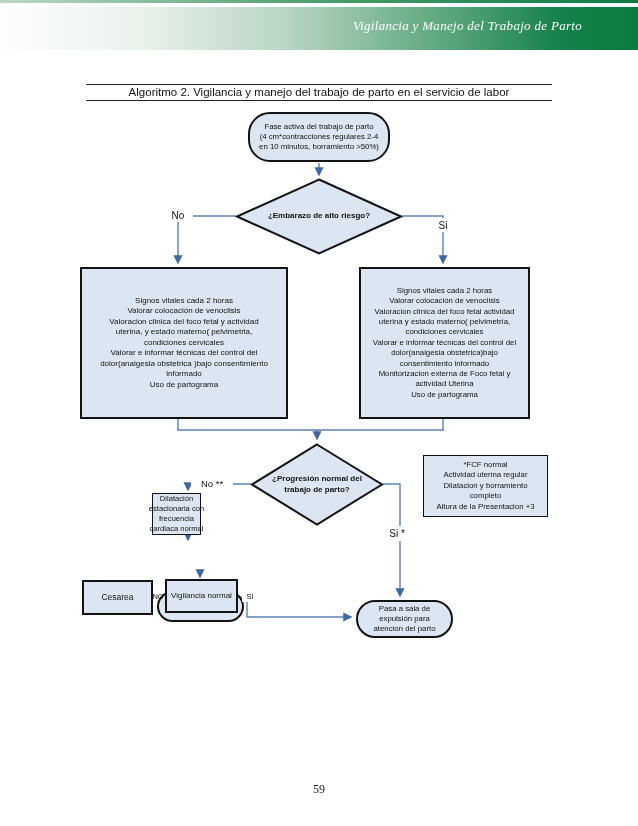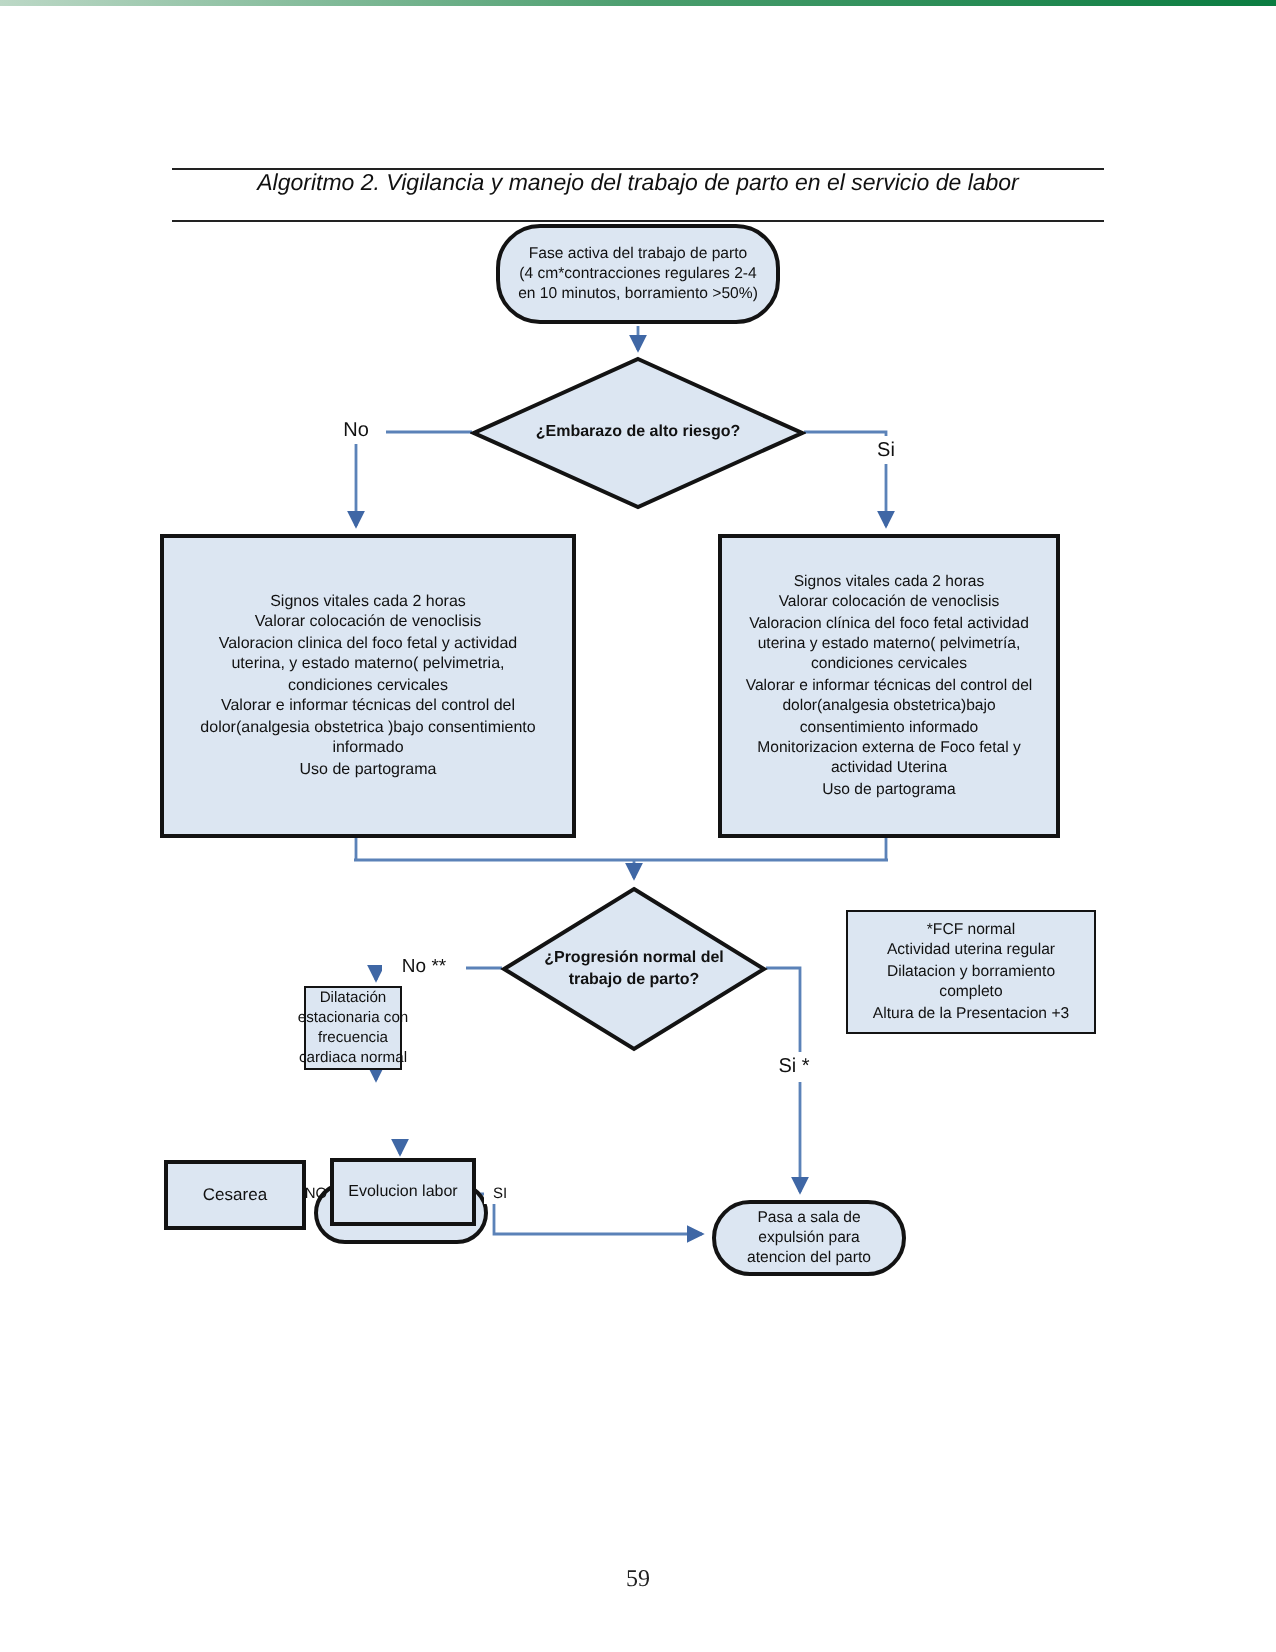--- a/index.html
+++ b/index.html
@@ -7,22 +7,22 @@
         font-family:"Liberation Sans",sans-serif;color:#111;}
   
   .top-rule{position:absolute;left:0;top:0;width:638px;height:3px;
             background:linear-gradient(to right,#bcd8c6,#4b9e6e,#0a7c40);}
   .header-bar{position:absolute;left:0;top:7px;width:638px;height:43px;
               background:linear-gradient(to right,#fdfefd 0%,#eaf2ec 22%,#b8d5c2 45%,#5ba67c 70%,#15814a 88%,#0a7c40 100%);}
   .header-title{position:absolute;right:56px;top:11px;color:#ffffff;
                 font-family:"Liberation Serif",serif;font-style:italic;font-size:13px;letter-spacing:.3px;}
   
   .algo-title{position:absolute;left:86px;top:84px;width:466px;text-align:center;
-              font-size:11.5px;padding:1px 0 12px 0;
-              border-top:1.5px solid #222;border-bottom:1.5px solid #222;font-style:italic;}
+              font-size:11.5px;padding:1px 0 2px 0;
+              border-top:1.5px solid #222;border-bottom:1.5px solid #222;}
   
   .node{position:absolute;display:flex;align-items:center;justify-content:center;
         text-align:center;background:#dce6f2;border:2px solid #131313;
         white-space:pre;line-height:1.28;box-sizing:border-box;}
   .thin{border-width:1.6px;}
   .stadium-start{left:248px;top:112px;width:142px;height:50px;border-radius:22px;font-size:7.8px;}
   .box-left{left:80px;top:267px;width:208px;height:152px;font-size:8px;line-height:1.31;}
   .box-right{left:359px;top:267px;width:171px;height:152px;font-size:7.8px;line-height:1.33;}
   .box-fcf{left:423px;top:455px;width:125px;height:62px;font-size:7.8px;line-height:1.33;}
   .box-dilat{left:152px;top:493px;width:49px;height:42px;font-size:7.6px;line-height:1.32;}
@@ -52,20 +52,23 @@
   
   .page-num{position:absolute;left:0;top:782px;width:638px;text-align:center;
             font-family:"Liberation Serif",serif;font-size:12px;color:#222;}
 </style>
 </head>
 <body>
 
 <div class="page">
 
   <div class="top-rule"></div>
+  <div class="header-bar">
+    <span class="header-title">Vigilancia y Manejo del Trabajo de Parto</span>
+  </div>
 
   <div class="algo-title">Algoritmo 2. Vigilancia y manejo del trabajo de parto en el servicio de labor</div>
 
   <svg class="connectors" viewBox="0 0 638 826">
     <defs>
       <marker id="arr" viewBox="0 0 10 10" refX="8.5" refY="5" markerWidth="6.5" markerHeight="6.5" orient="auto">
         <path d="M0,0 L10,5 L0,10 z" fill="#3f67a5"></path>
       </marker>
     </defs>
     <polyline points="319,163 319,175" marker-end="url(#arr)"></polyline>
@@ -137,21 +140,21 @@
 
   <div class="node box-dilat thin">Dilatación
 estacionaria con
 frecuencia
 cardiaca normal</div>
 
   <div class="node stadium-cond">Conduccion</div>
 
   <div class="node box-cesarea">Cesarea</div>
   <div class="blabel lbl-no3">NO</div>
-  <div class="node box-evol">Evolucion labor</div>
+  <div class="node box-evol">Vigilancia normal</div>
   <div class="blabel lbl-si3">SI</div>
 
   <div class="node stadium-pasa">Pasa a sala de
 expulsión para
 atencion del parto</div>
 
   <div class="page-num">59</div>
 
 </div>
 

